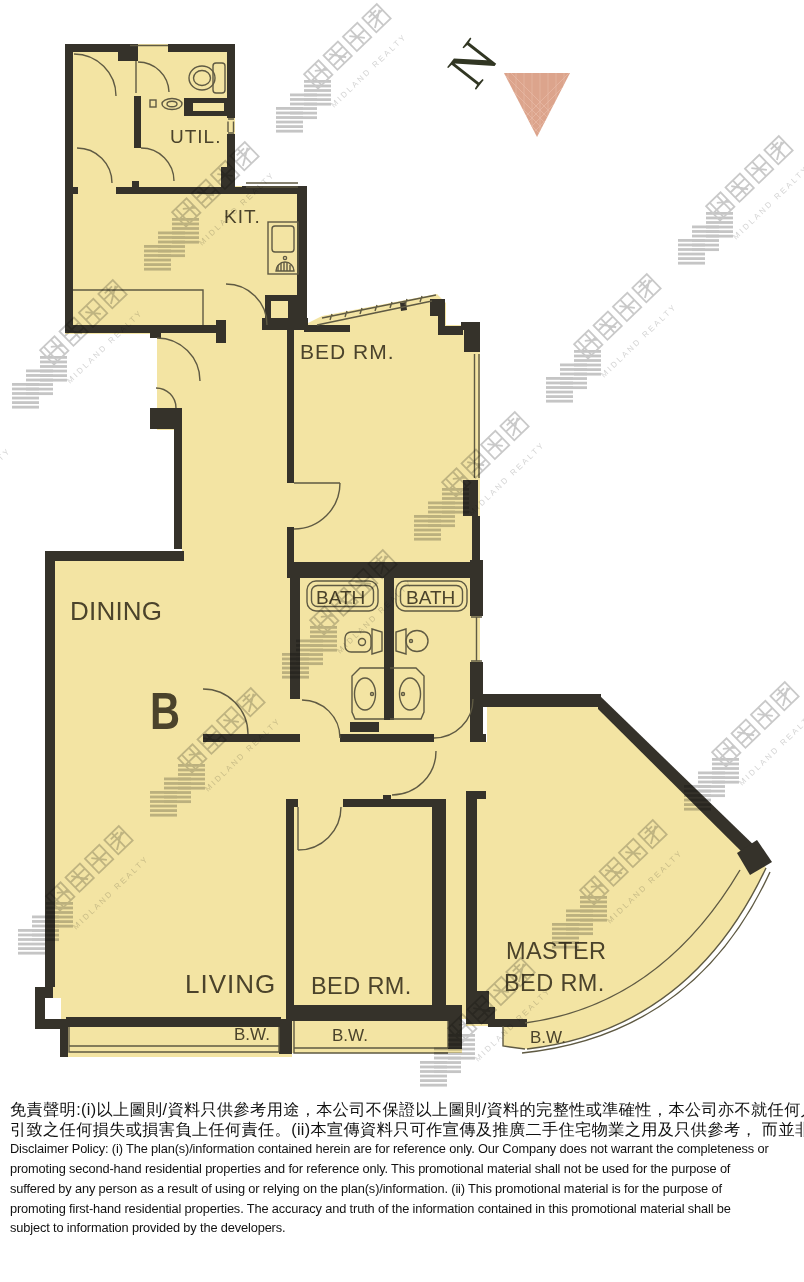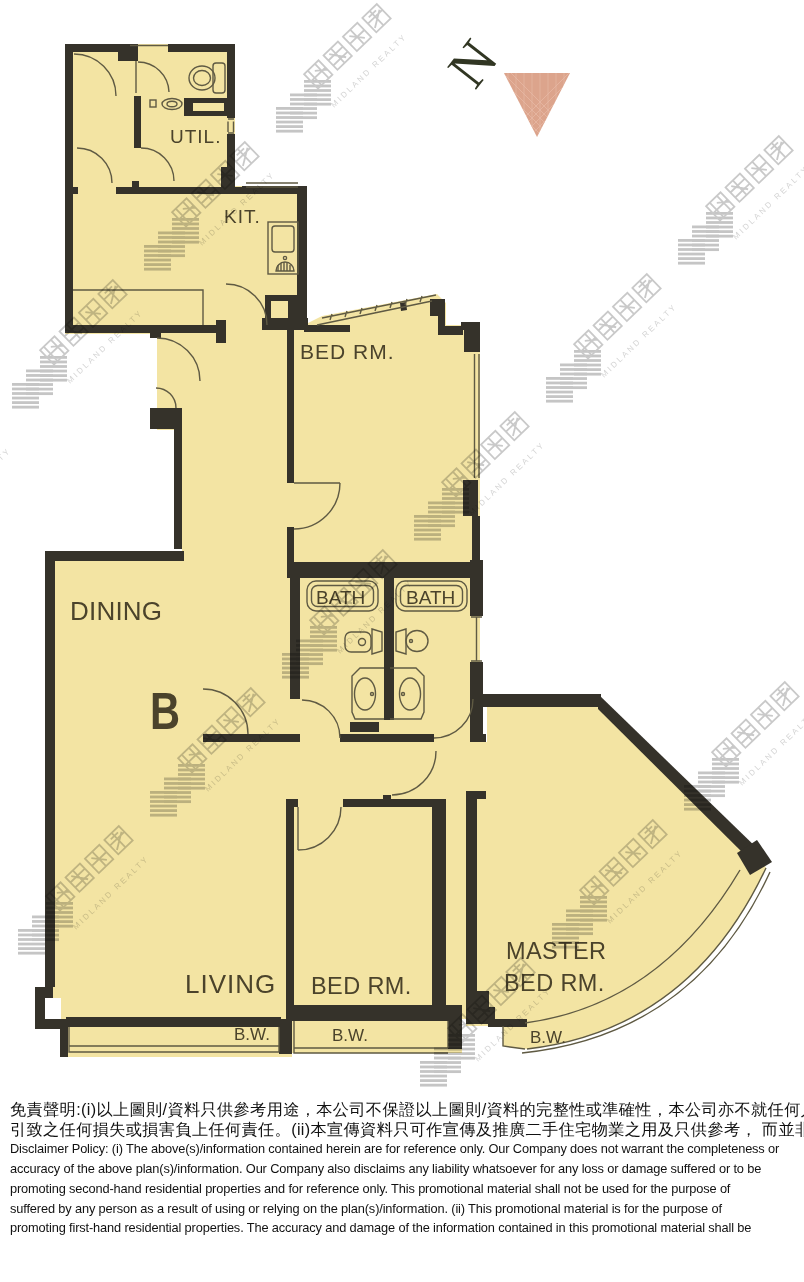--- a/index.html
+++ b/index.html
@@ -254,19 +254,19 @@
   <use href="#wm" x="18" y="902"></use>
   <use href="#wm" x="684" y="758"></use>
   <use href="#wm" x="552" y="896"></use>
   <use href="#wm" x="420" y="1034"></use>
 </g>
 </svg>
 
 <div id="disc">
 <div class="zh">免責聲明:(i)以上圖則/資料只供參考用途，本公司不保證以上圖則/資料的完整性或準確性，本公司亦不就任何人仕因使用或依賴以上圖則/資料所</div>
 <div class="zh">引致之任何損失或損害負上任何責任。(ii)本宣傳資料只可作宣傳及推廣二手住宅物業之用及只供參考， 而並非及不可用作宣傳推廣任何一手住宅物</div>
-<div>Disclaimer Policy: (i) The above(s)/information contained herein are for reference only. Our Company does not warrant the completeness or</div>
-<div>accuracy of the above plan(s)/information. Our Company also disclaims any liability whatsoever for any loss or damage suffered or to be</div>
+<div>Disclaimer Policy: (i) The plan(s)/information contained herein are for reference only. Our Company does not warrant the completeness or</div>
 <div>promoting second-hand residential properties and for reference only. This promotional material shall not be used for the purpose of</div>
 <div>suffered by any person as a result of using or relying on the plan(s)/information. (ii) This promotional material is for the purpose of</div>
-<div>promoting first-hand residential properties. The accuracy and damage of the information contained in this promotional material shall be</div>
+<div>promoting first-hand residential properties. The accuracy and truth of the information contained in this promotional material shall be</div>
+<div>subject to information provided by the developers.</div>
 </div>
 </div>
 
 </body></html>

